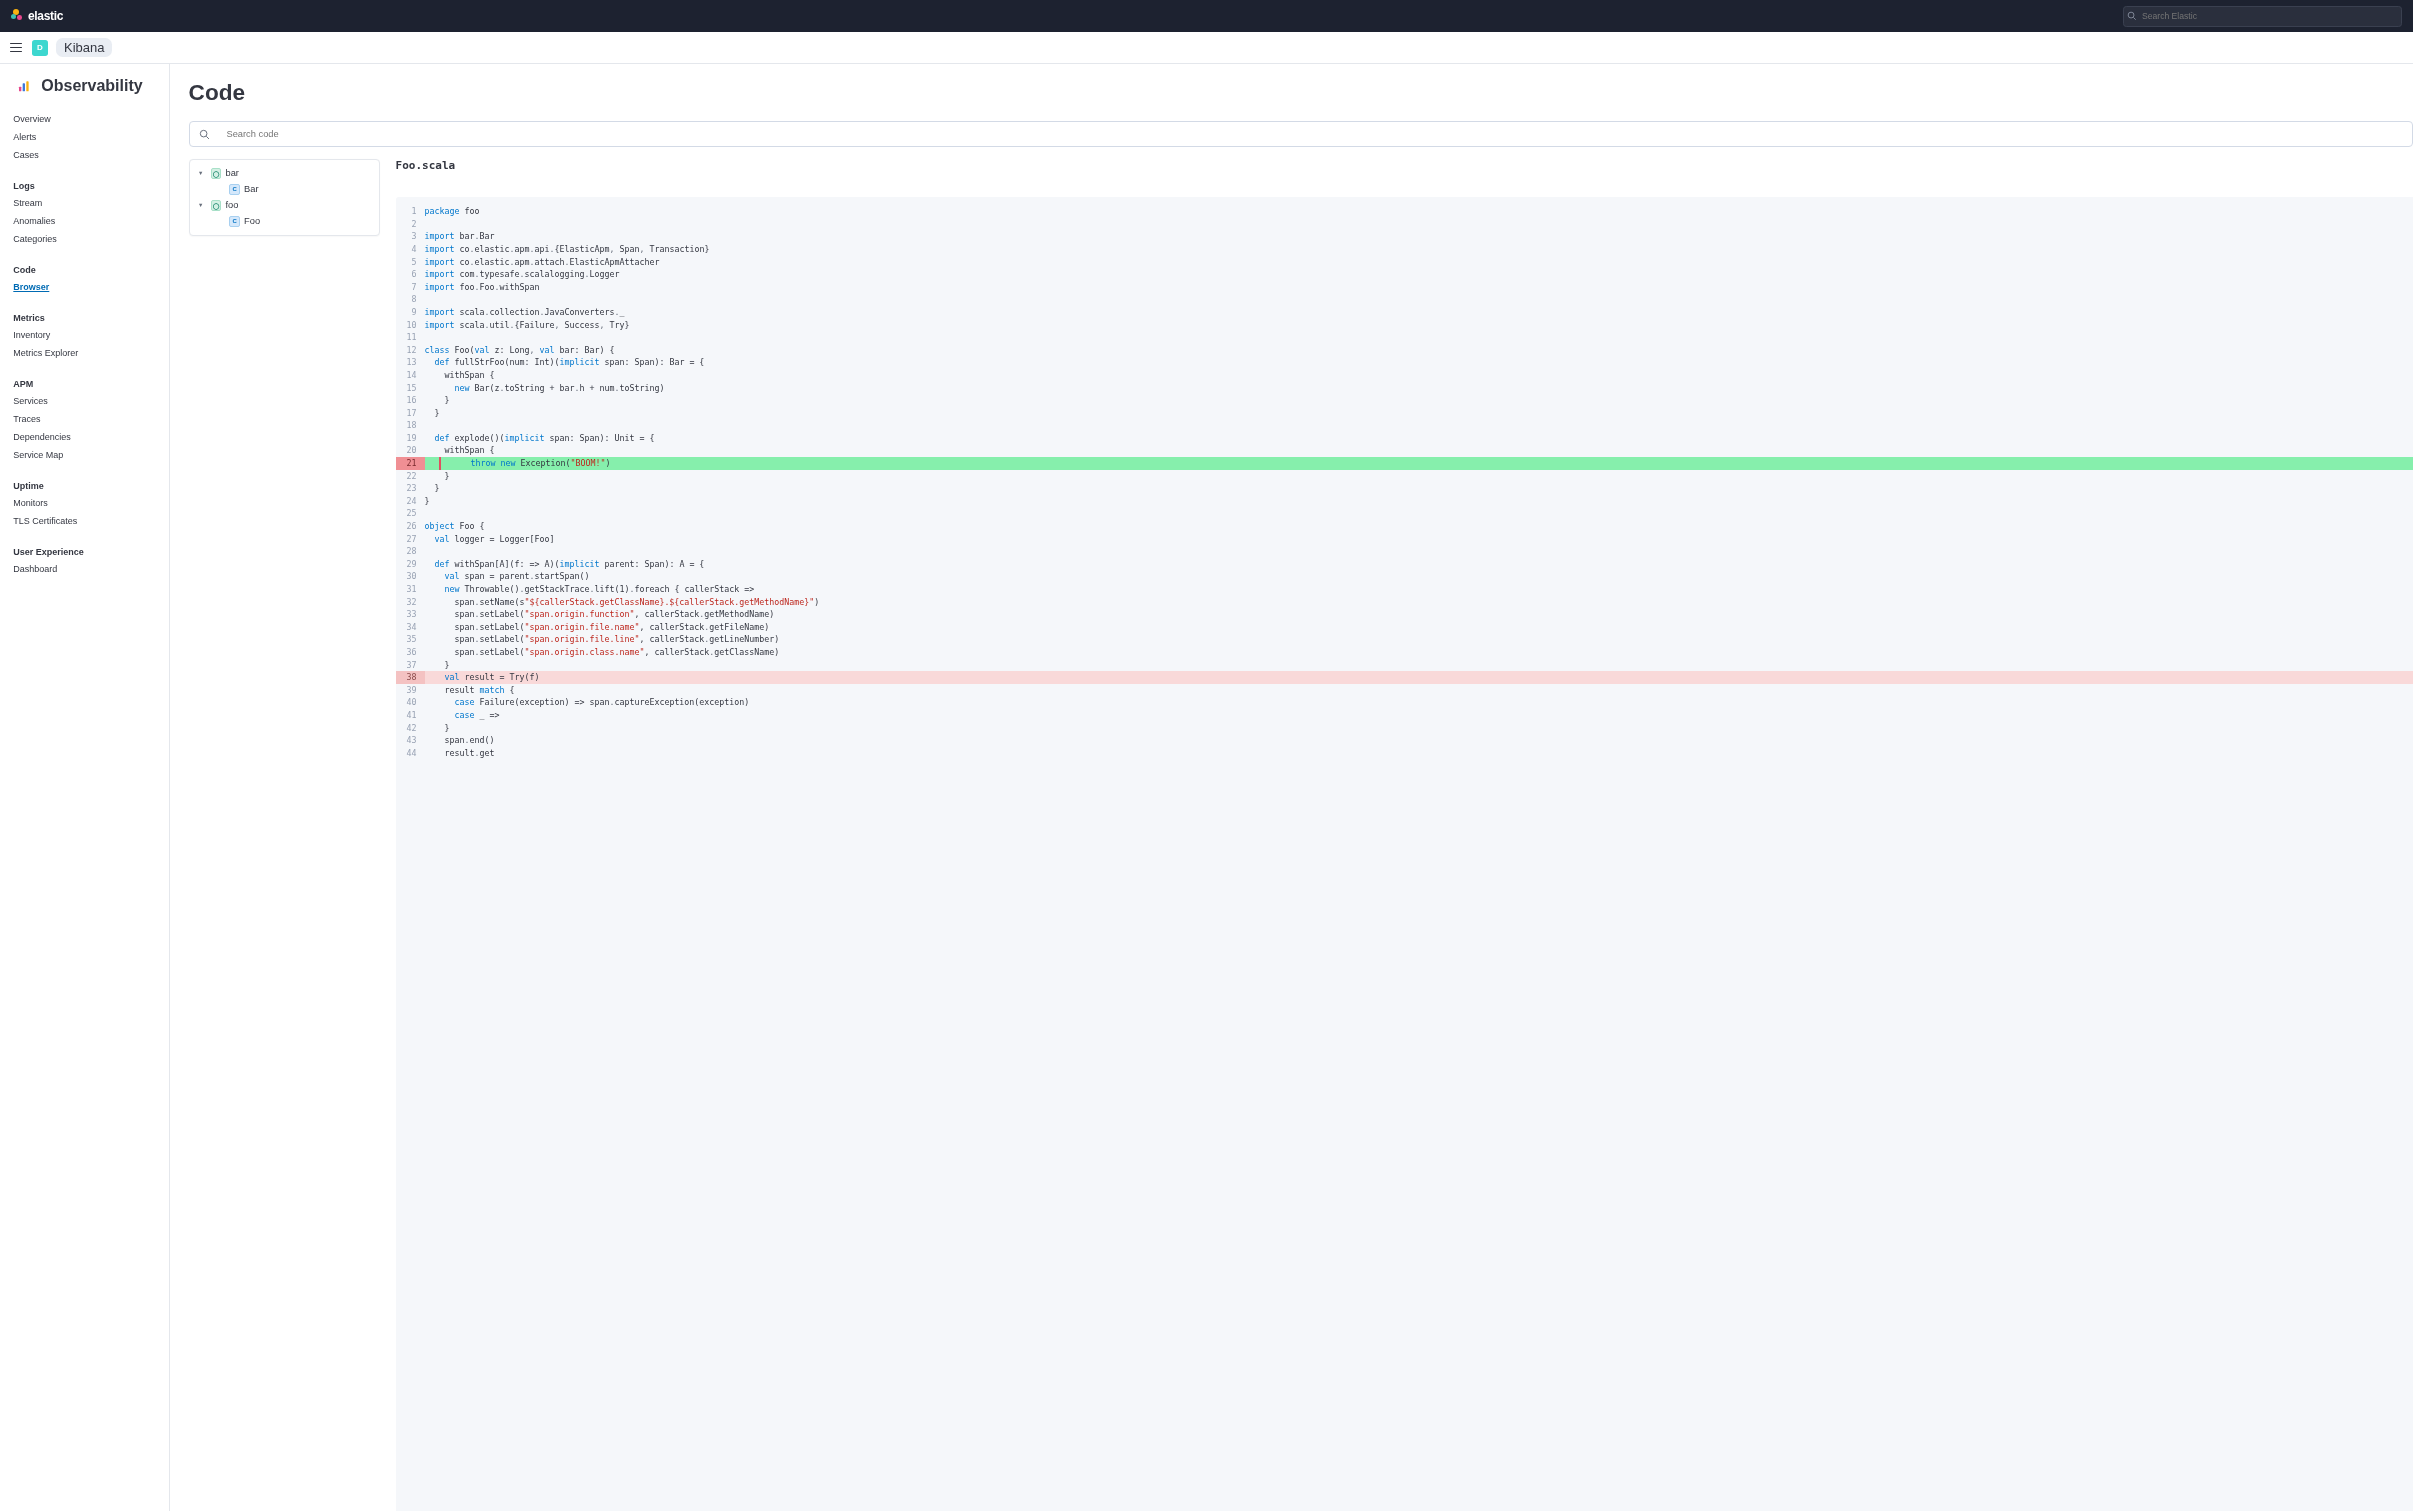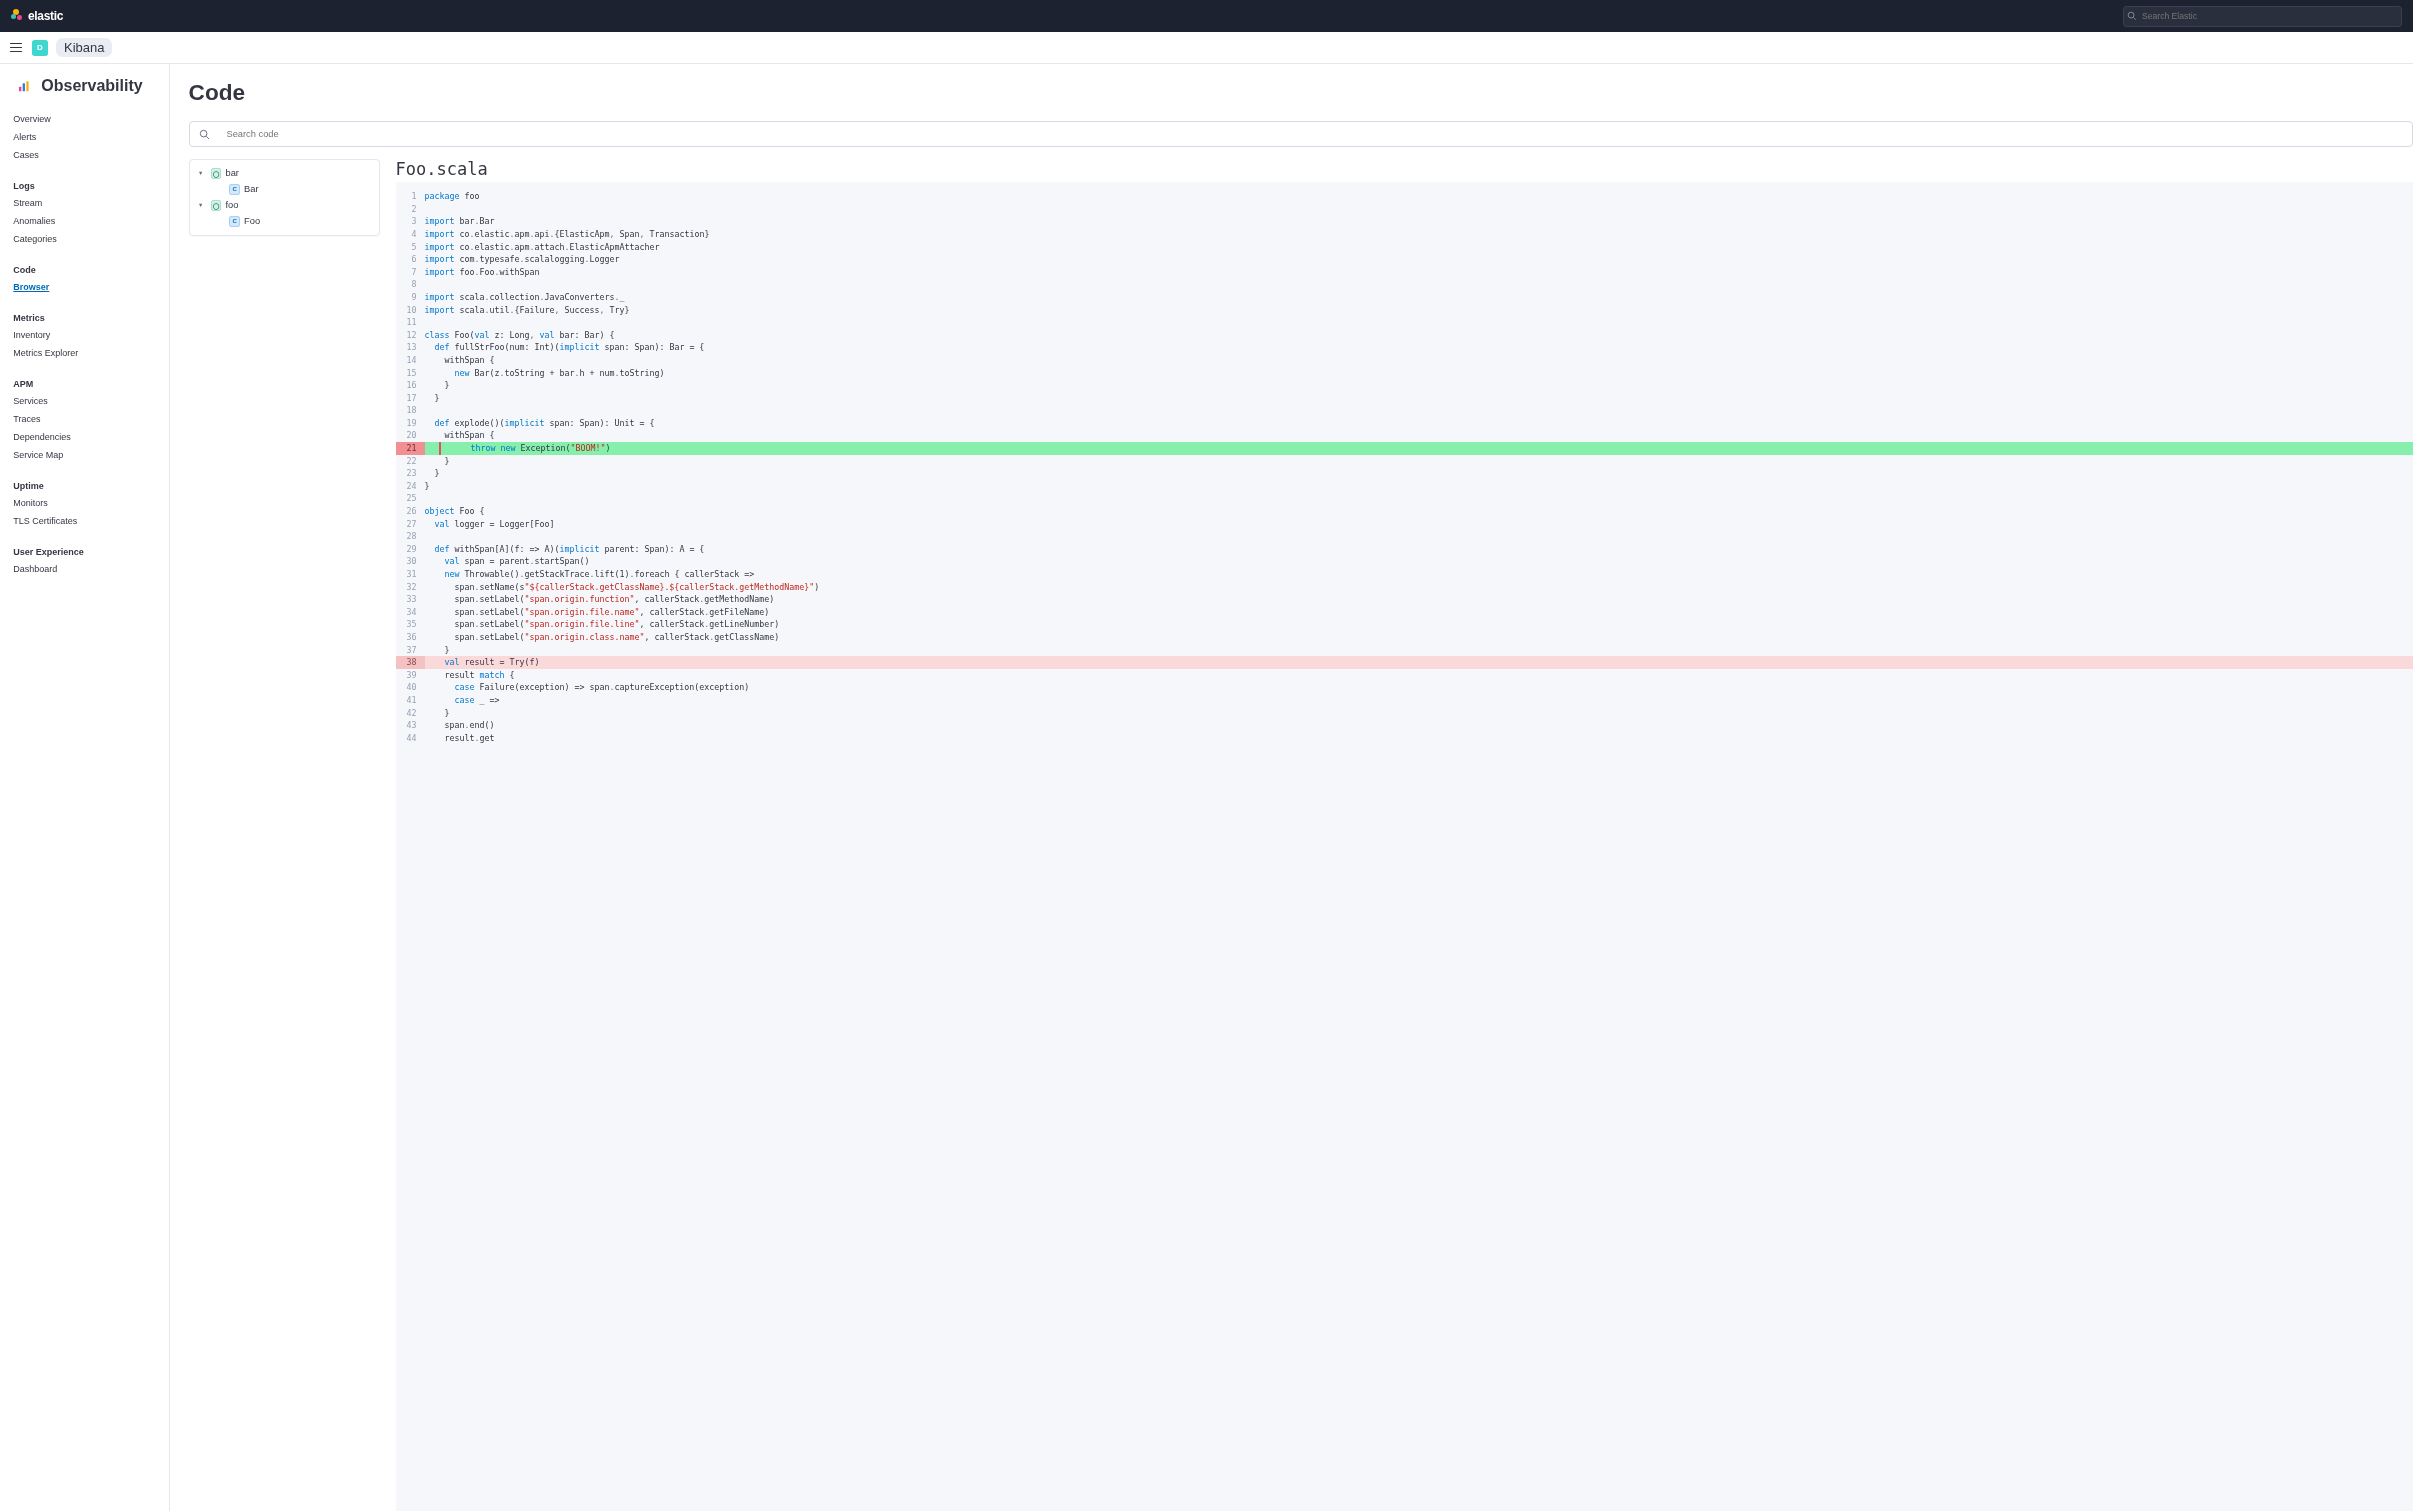--- a/index.html
+++ b/index.html
@@ -49,21 +49,21 @@
 .tree-panel { width: 191px; background: #fff; border: 0.7px solid #e4e7ec; border-radius: 4px; padding: 5.3px 4px; align-self: flex-start; box-shadow: 0 0.7px 1.3px rgba(0,0,0,0.03); }
 .tree-row { display: flex; align-items: center; gap: 4px; padding: 2.7px 5.3px; font-size: 9.3px; cursor: pointer; border-radius: 2.7px; }
 .tree-caret { width: 8px; color: #69707d; font-size: 6.6px; }
 .tree-badge { width: 10.6px; height: 10.6px; border-radius: 2px; display: flex; align-items: center; justify-content: center; font-size: 6px; font-weight: 700; }
 .tree-badge.pkg { background: #d4f0e4; color: #00785e; border: 0.7px solid #a8e0c8; }
 .tree-badge.cls { background: #d5e8fb; color: #0071c2; border: 0.7px solid #a8d0f0; }
 .tree-indent { width: 14.6px; }
 
 
 .file-view { flex: 1; min-width: 0; display: flex; flex-direction: column; }
-.file-title { font-family: "SFMono-Regular", Consolas, Menlo, monospace; font-size: 17px; font-weight: 400; margin-bottom: 3px; }
+.file-title { font-family: "SFMono-Regular", Consolas, Menlo, monospace; font-size: 11px; font-weight: 700; margin-bottom: 25px; }
 .code-box { background: #f5f7fa; border-radius: 2.7px 0 0 0; flex: 1; overflow: auto; font-family: "SFMono-Regular", Consolas, Menlo, monospace; font-size: 8.3px; line-height: 12.6px; padding-top: 8px; }
 .code-line { display: flex; }
 .ln { width: 29px; text-align: right; padding-right: 8px; color: #98a2b3; user-select: none; flex-shrink: 0; }
 .lc { white-space: pre; padding-right: 13.3px; }
 .code-line.hl-err { background: #86efac; gap: 16px; }
 .code-line.hl-err .ln { background: #f08f94; color: #7a2a2e; }
 .code-line.hl-warn { background: #f9d9d9; }
 .code-line.hl-warn .ln { background: #f4c2c2; color: #8a4a4a; }
 
 

